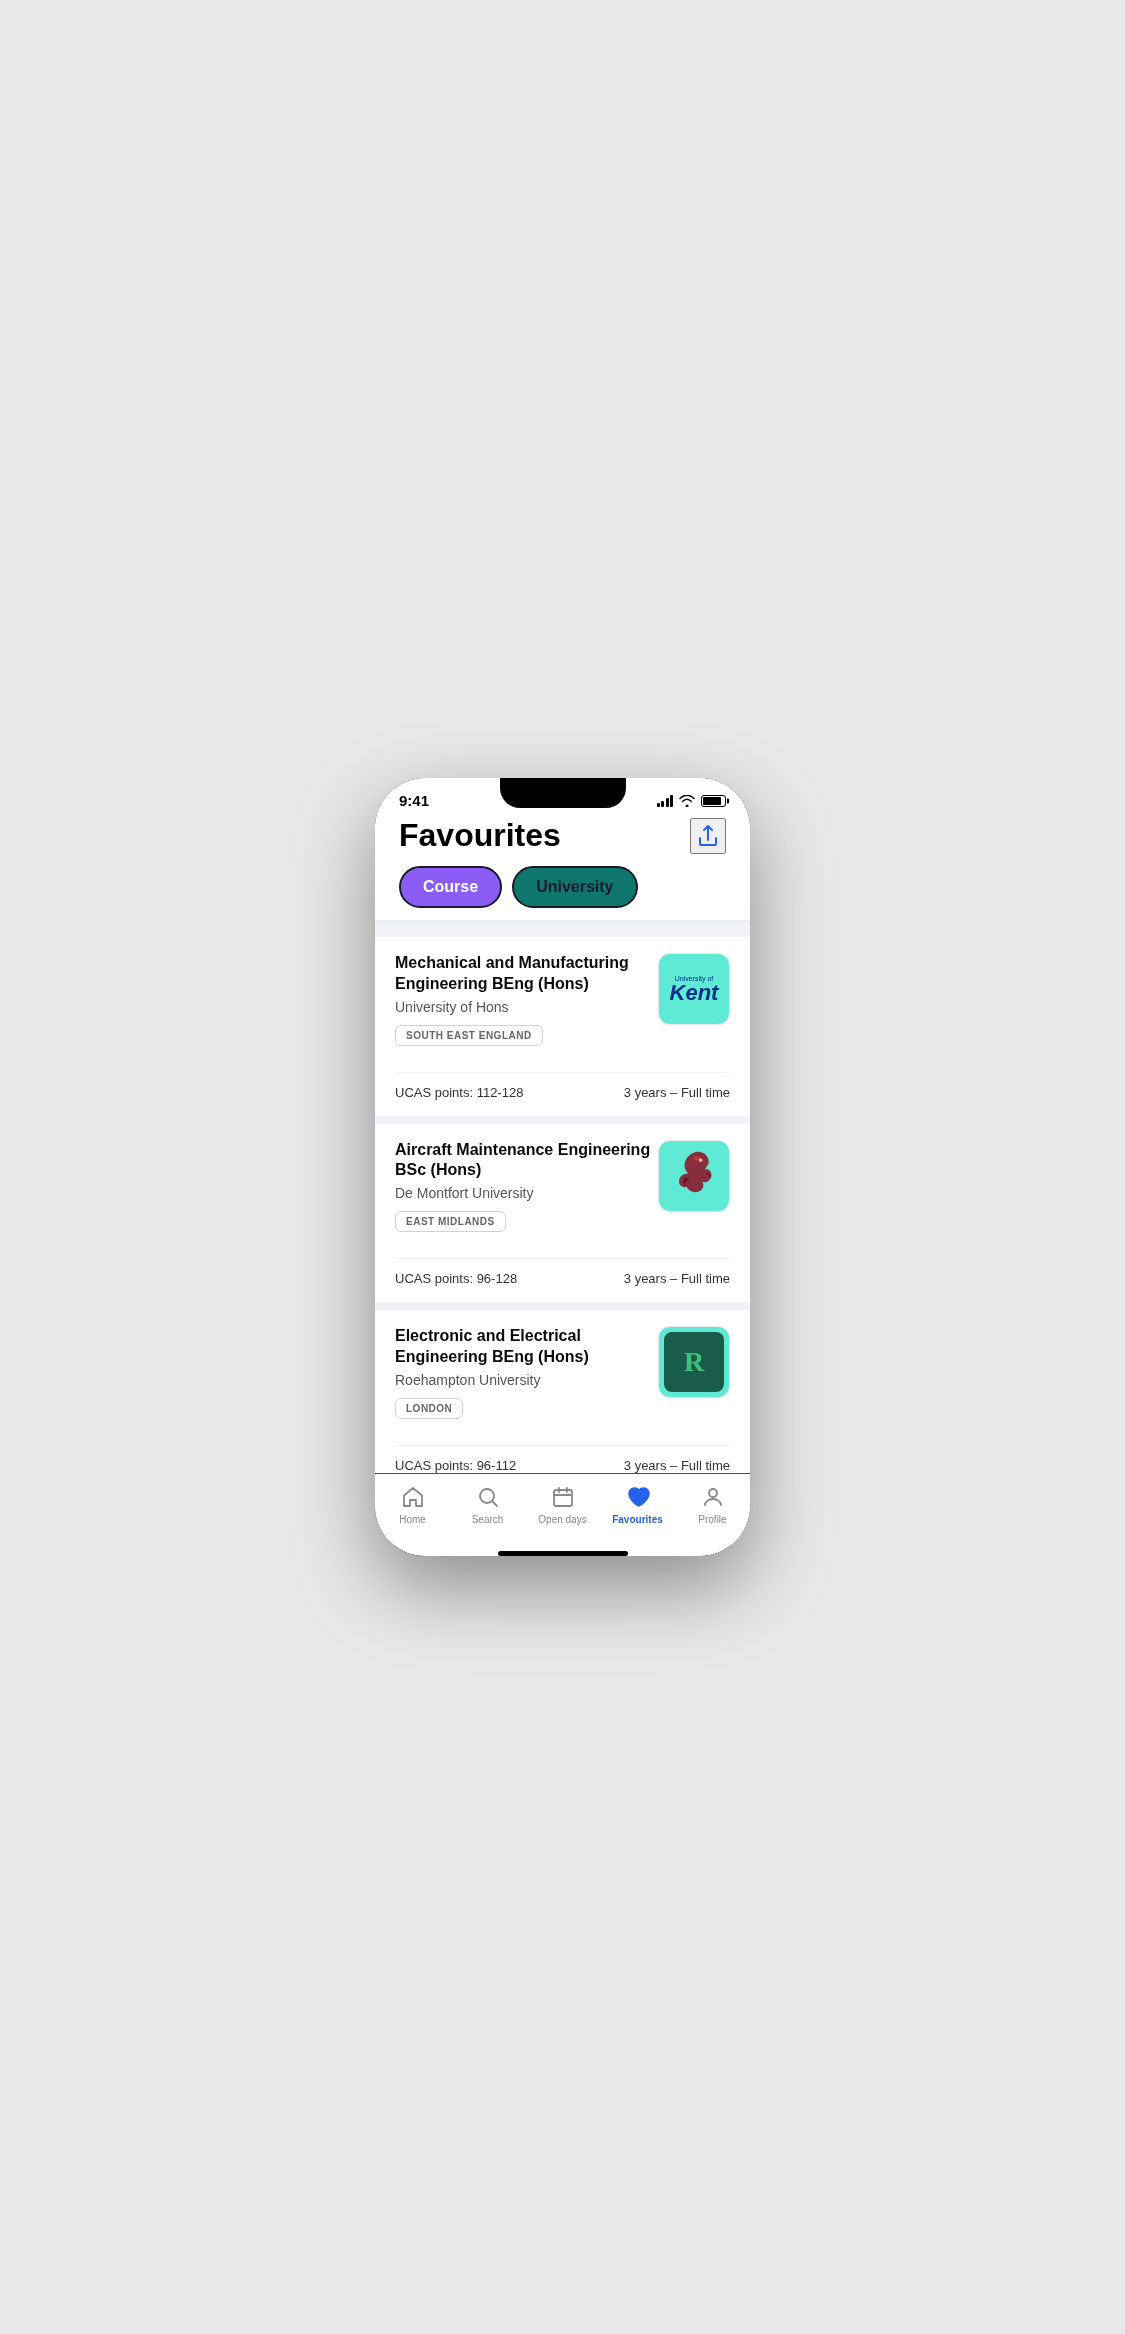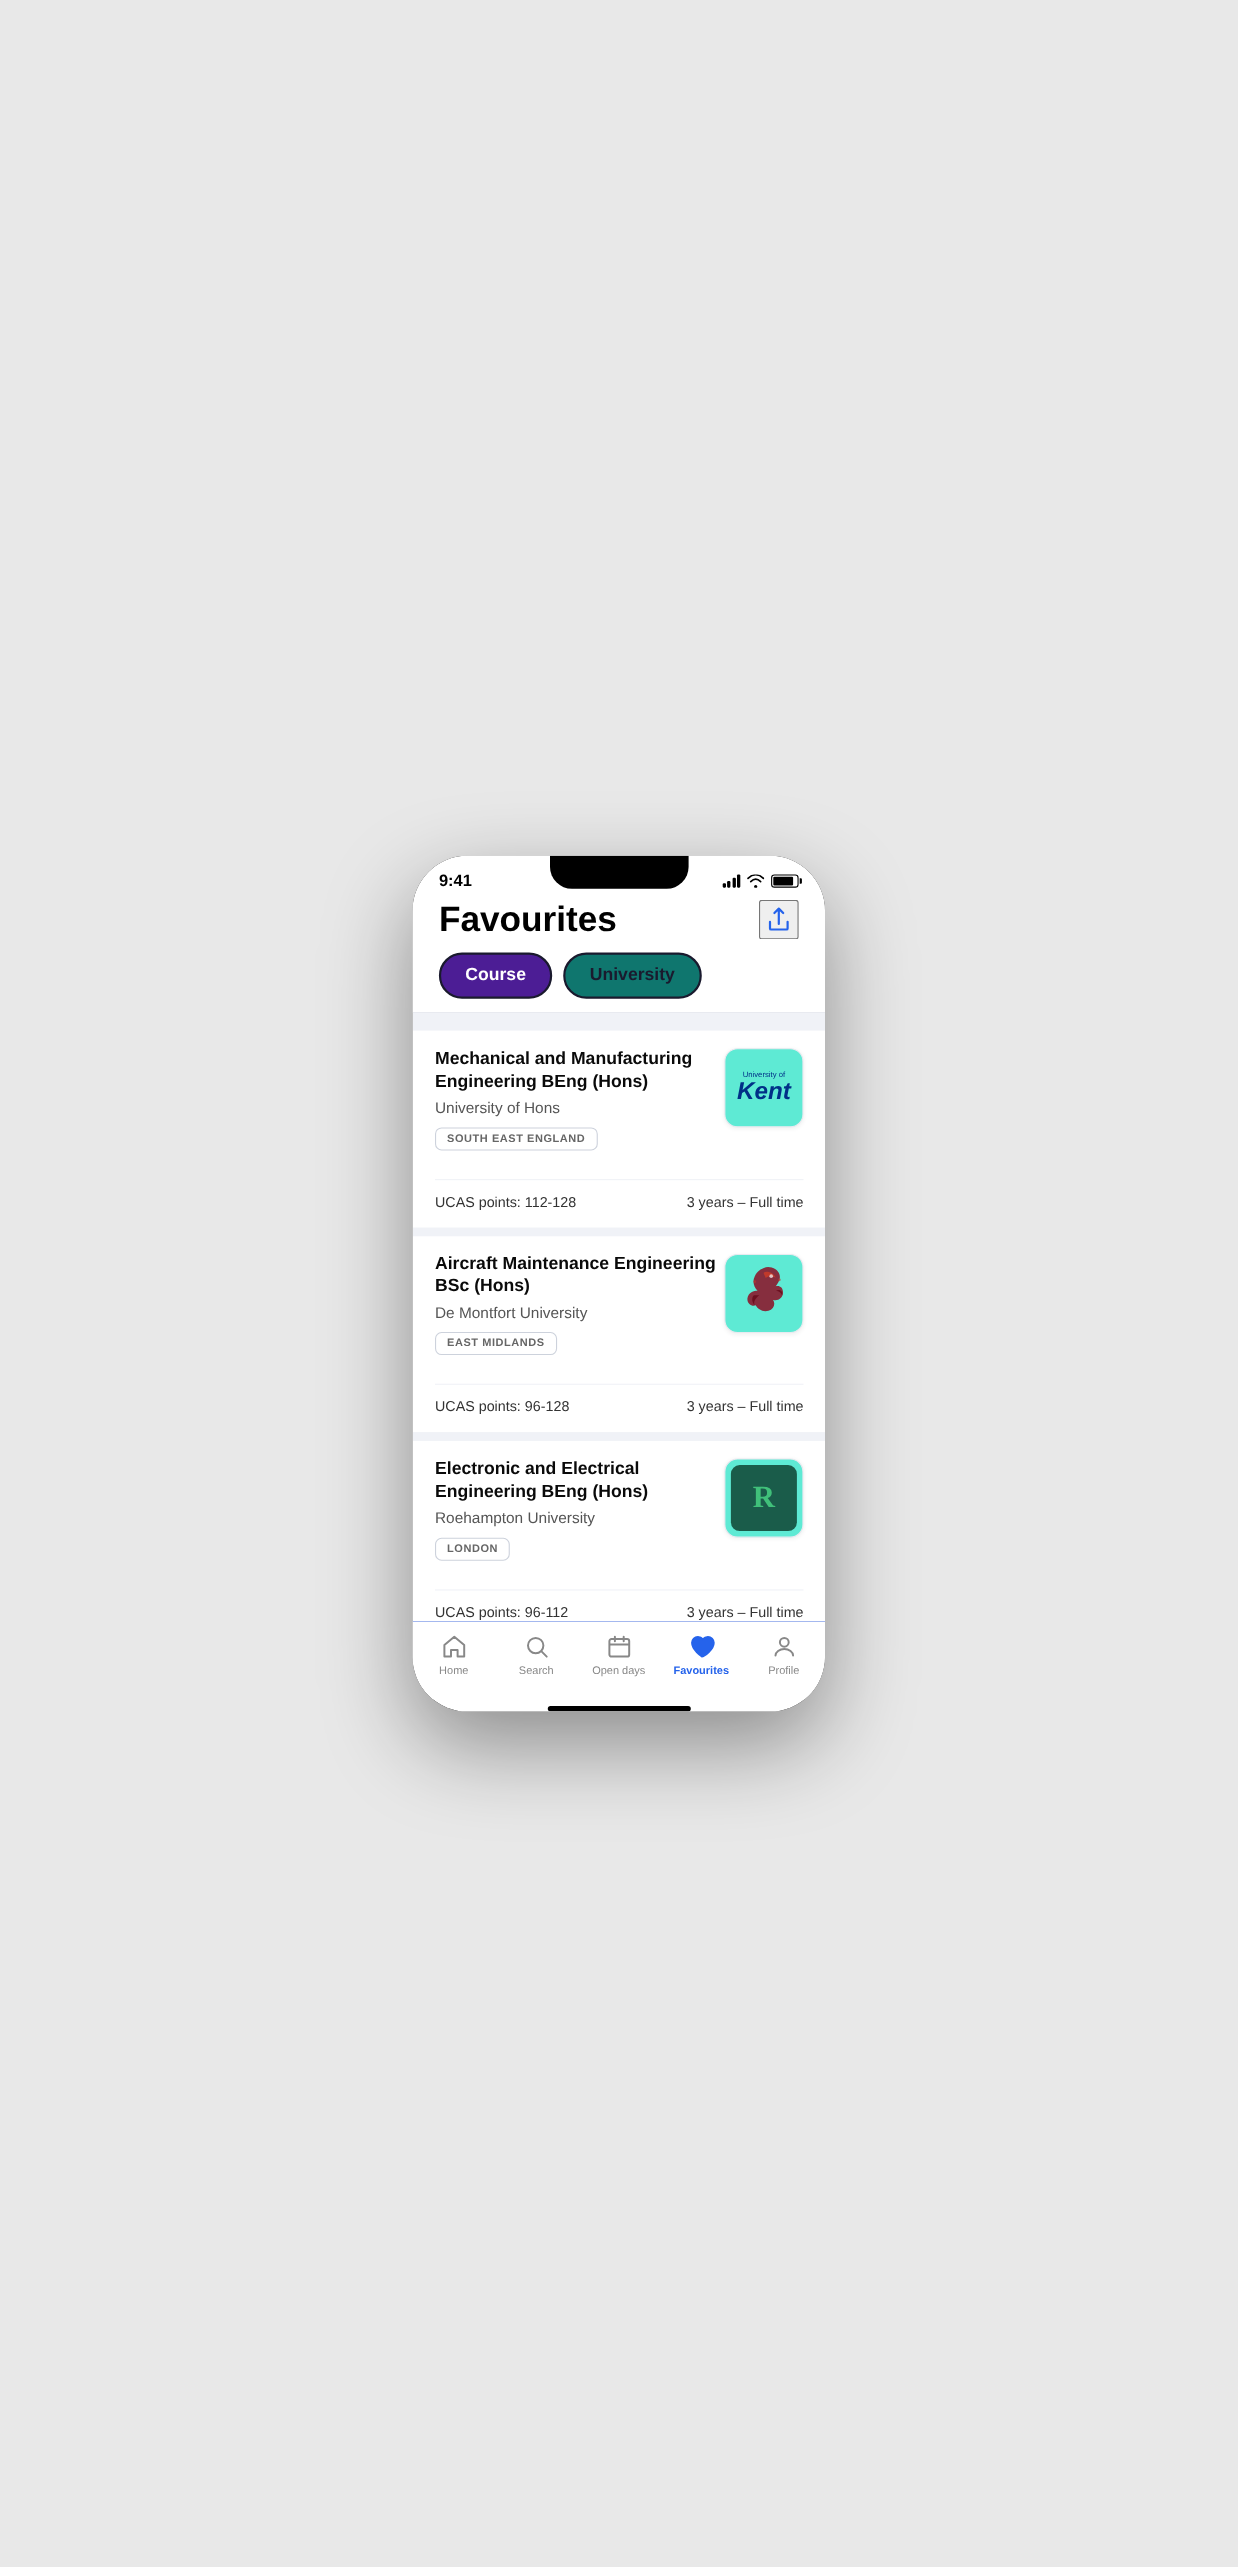--- a/index.html
+++ b/index.html
@@ -156,21 +156,21 @@
     .toggle-btn {
       padding: 10px 22px;
       border-radius: 50px;
       font-size: 16px;
       font-weight: 600;
       border: 2px solid #1a1a2e;
       cursor: pointer;
     }
 
     .toggle-btn.active {
-      background: #4c1d95;
+      background: #8b5cf6;
       color: #fff;
     }
 
     .toggle-btn.inactive {
       background: #0f766e;
       color: #1a1a2e;
     }
 
     
     .divider {

